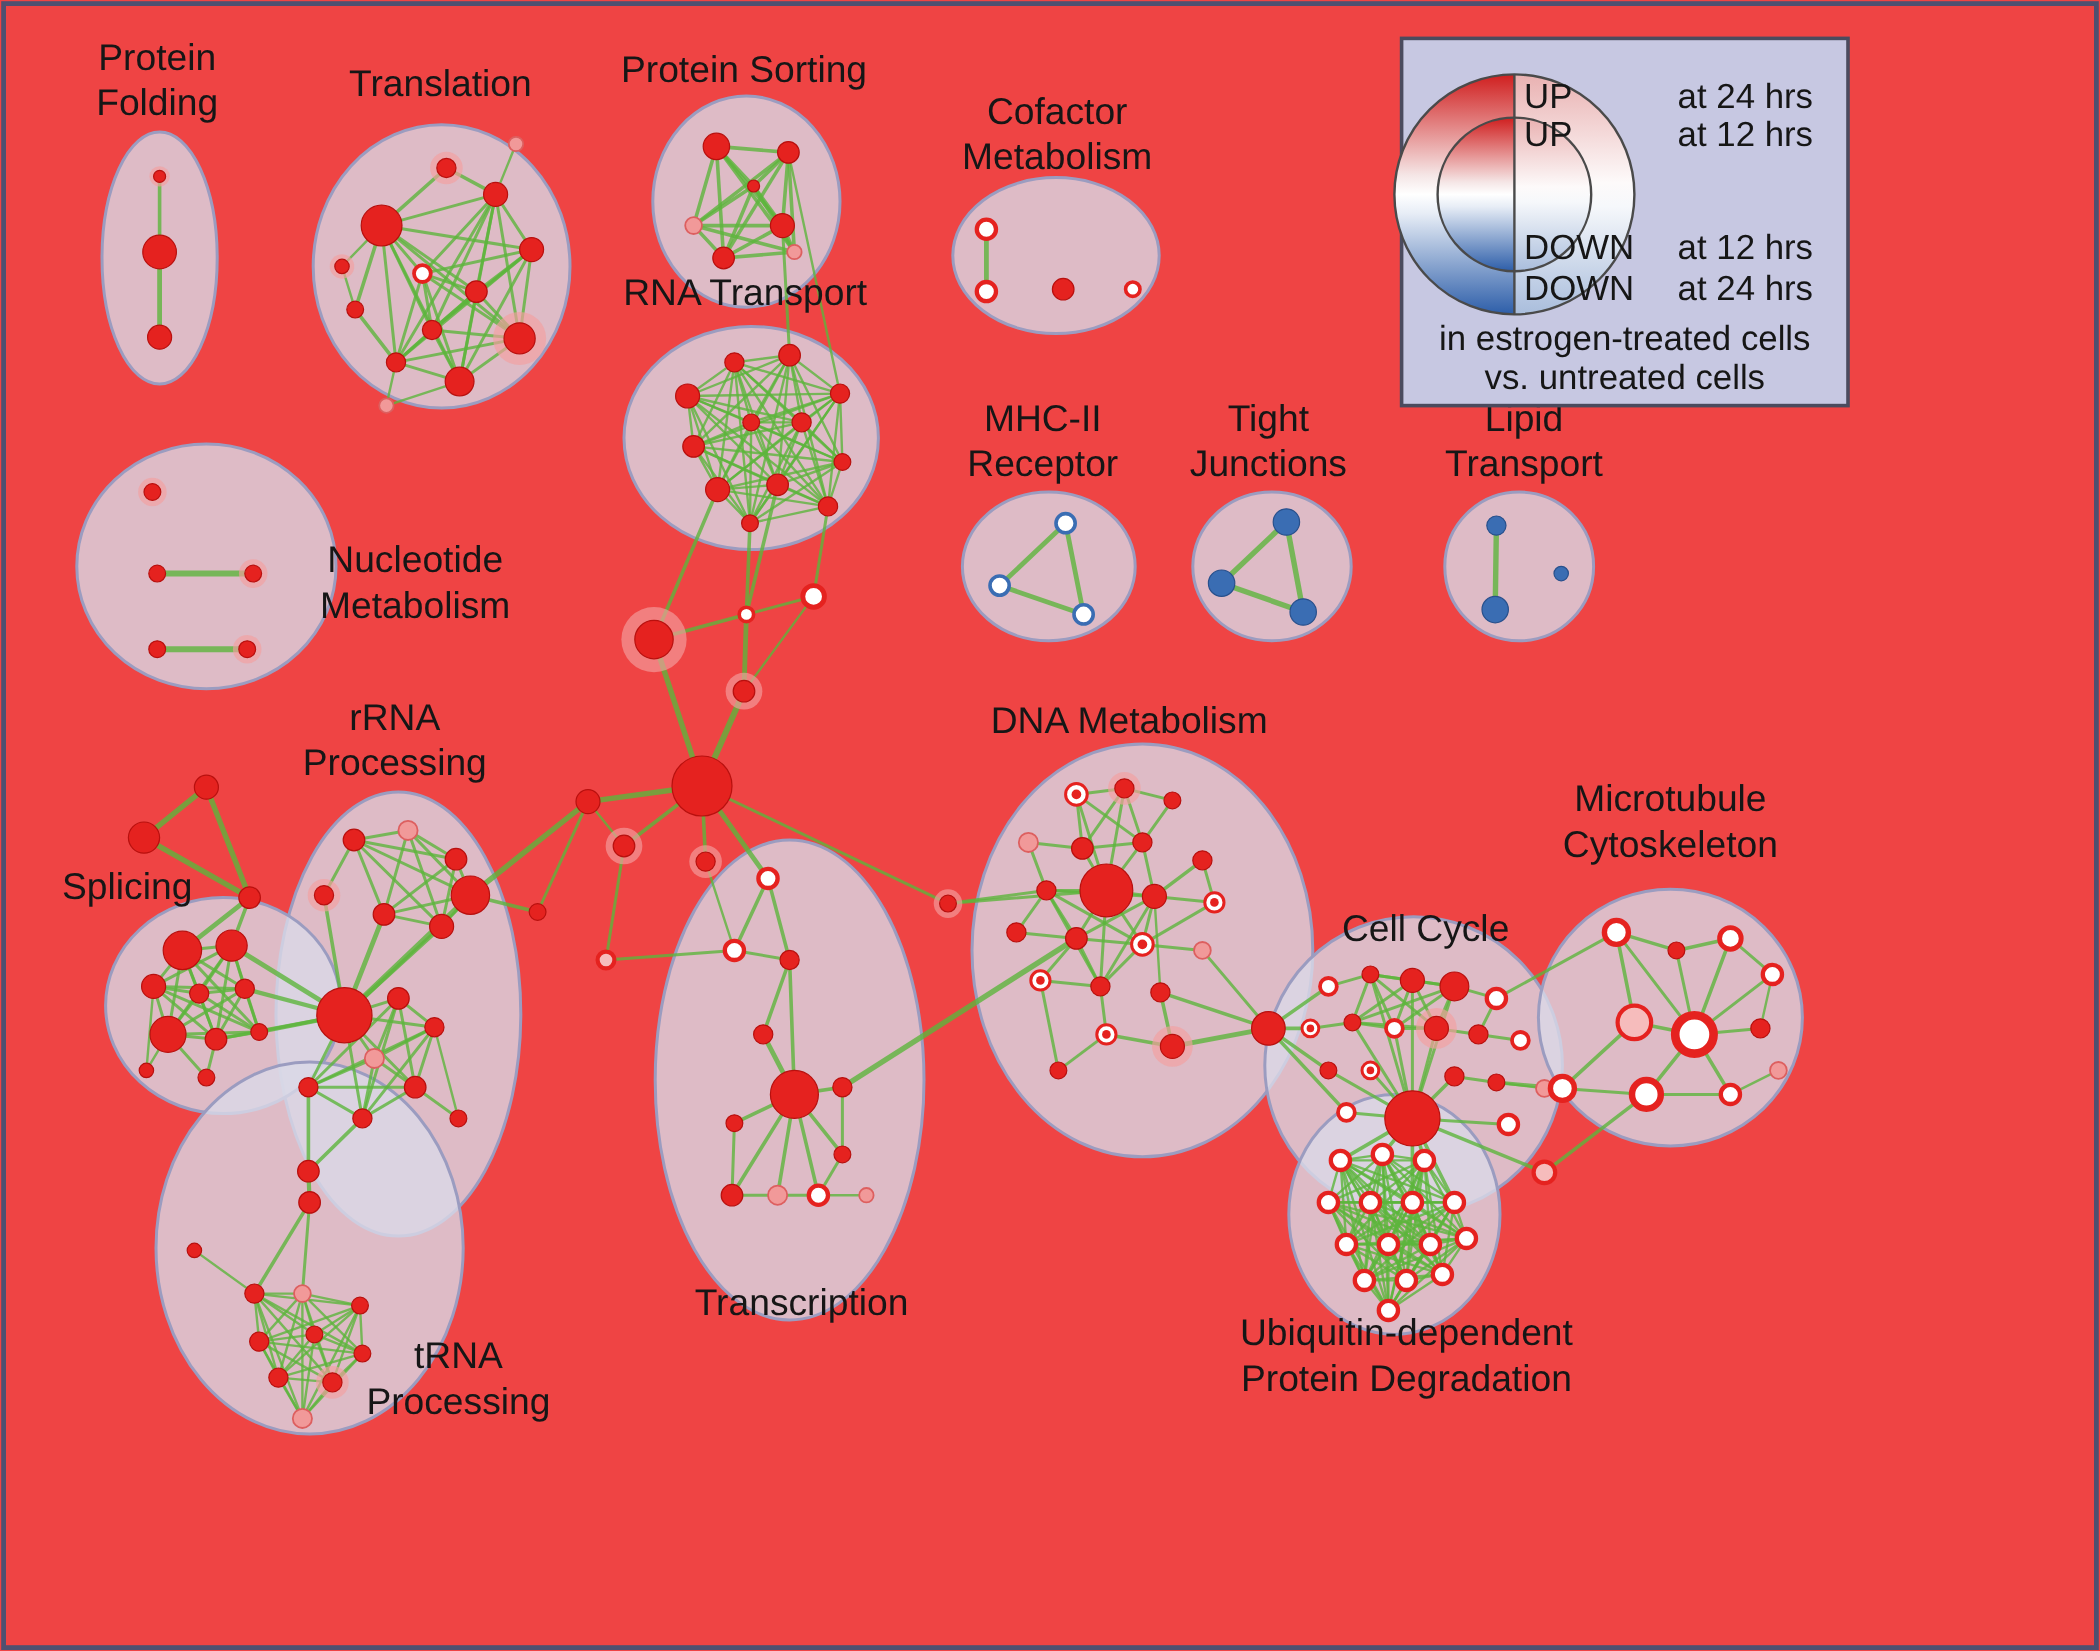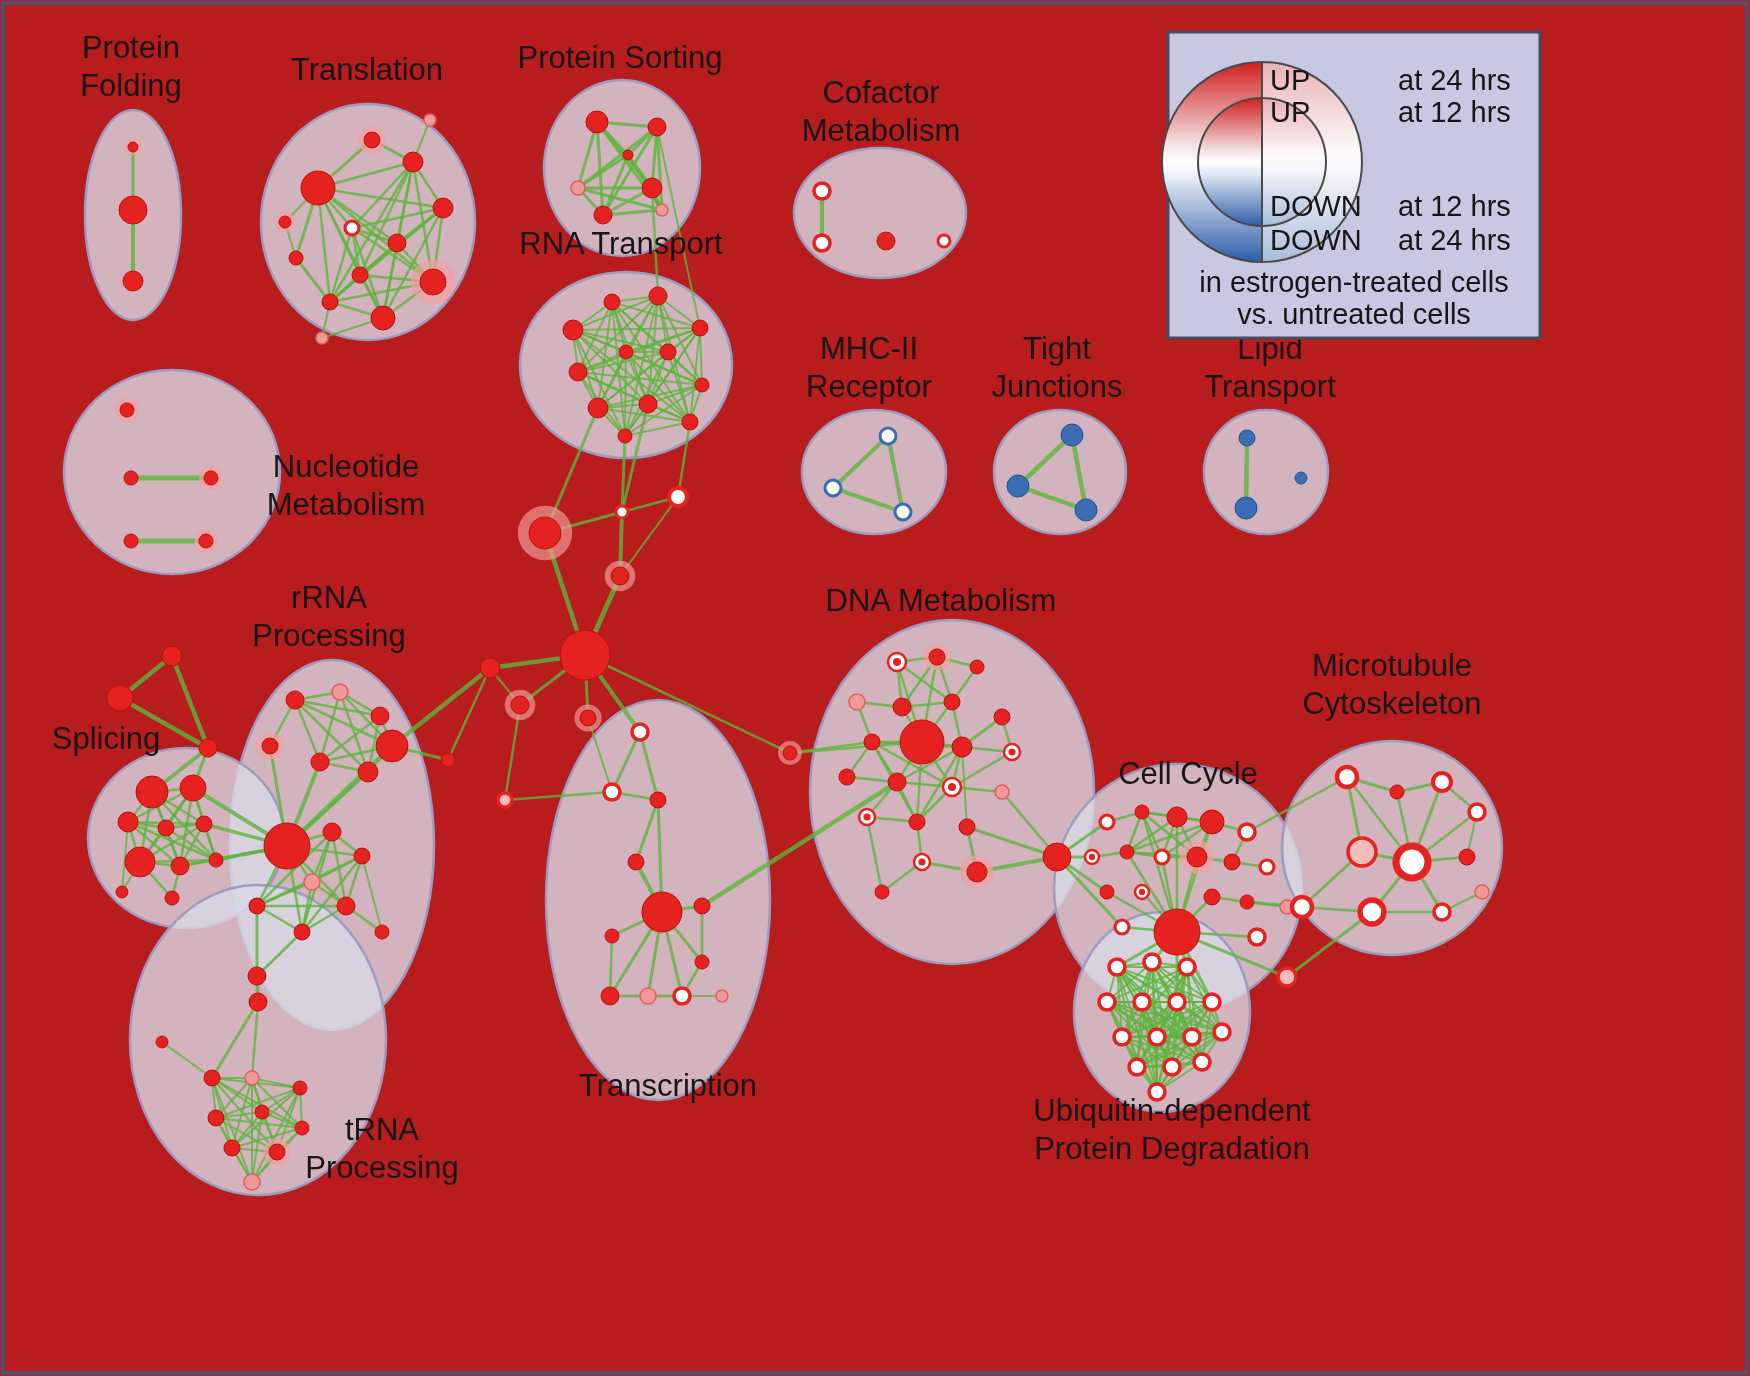--- a/index.html
+++ b/index.html
@@ -1,17 +1,17 @@
 <!DOCTYPE html>
 <html><head>
 <meta charset="utf-8">
 <style>
   html,body{margin:0;padding:0;}
   body{background:#9a9ab4;font-family:"Liberation Sans",sans-serif;}
-  .stage{position:relative;width:1750px;height:1376px;background:#b91c1c;overflow:hidden;}
+  .stage{position:relative;width:1750px;height:1376px;background:#ef4444;overflow:hidden;}
   svg{display:block;}
   .cluster-label{font-family:"Liberation Sans",sans-serif;font-size:31px;fill:#161616;}
   .legend-text{font-family:"Liberation Sans",sans-serif;font-size:29px;fill:#161616;}
   .legend-caption{font-family:"Liberation Sans",sans-serif;font-size:29px;fill:#161616;}
 </style>
 </head>
 <body>
 
 <div class="stage">
   <svg id="scene" width="1750" height="1376" viewBox="0 0 1750 1376">

